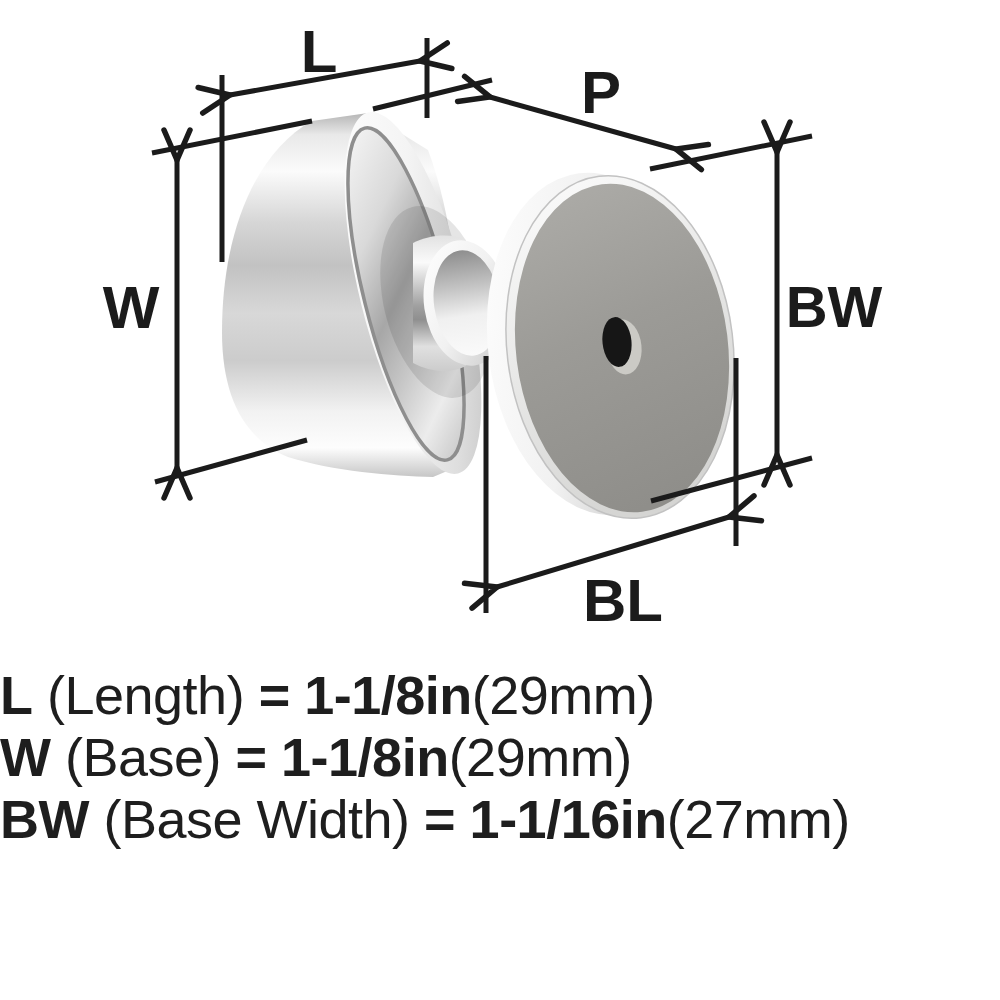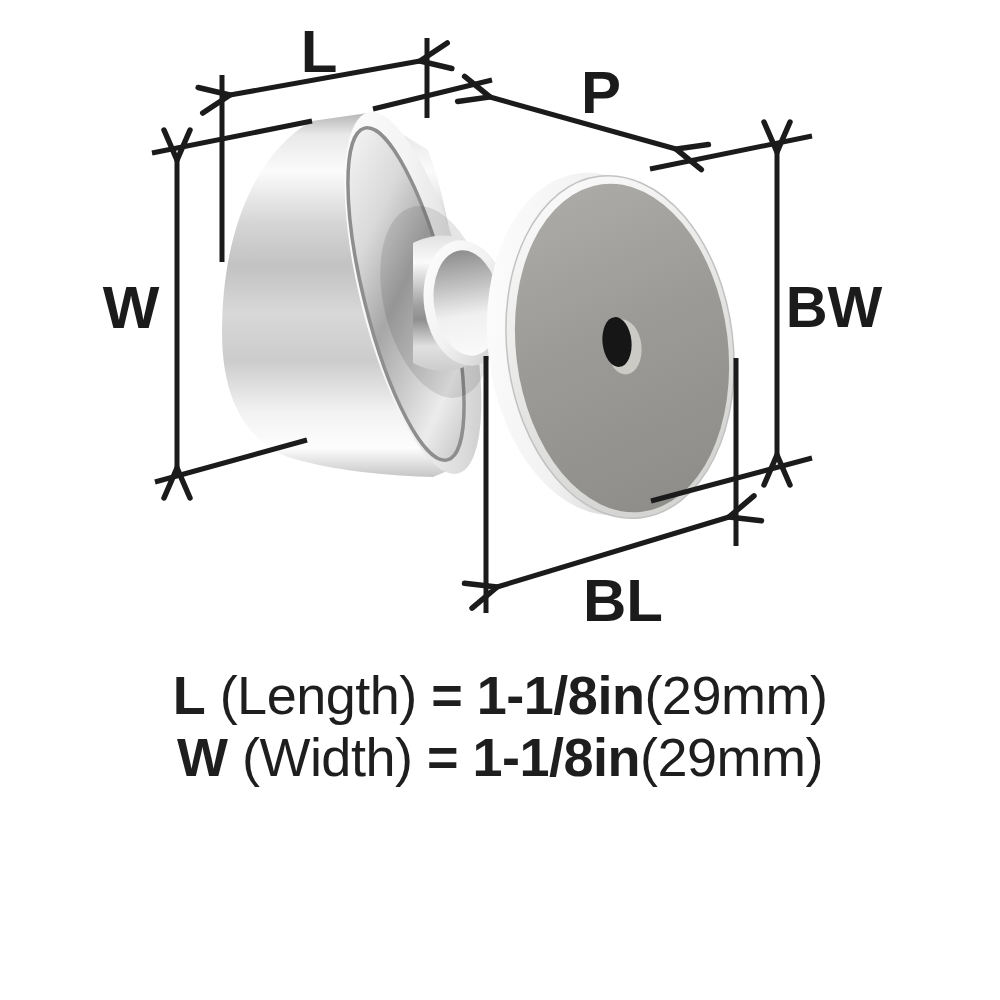--- a/index.html
+++ b/index.html
@@ -21,21 +21,21 @@
   .dim-label {
     font-family: "Liberation Sans", sans-serif;
     font-weight: bold;
     fill: #1b1b1b;
   }
   .specs {
     position: absolute;
     left: 0;
     right: 0;
     top: 664px;
-    text-align: center;
+    text-align: left;
     font-size: 54px;
     line-height: 62px;
     color: #1e1e1e;
     letter-spacing: -0.5px;
   }
   .spec-line { white-space: pre; }
   .spec-line span { white-space: pre; }
   .b { font-weight: 700; }
 </style>
 </head>
@@ -188,16 +188,17 @@
 
     <text class="dim-label" x="319" y="72" font-size="60" text-anchor="middle">L</text>
     <text class="dim-label" x="601" y="113" font-size="60" text-anchor="middle">P</text>
     <text class="dim-label" x="131" y="328" font-size="60" text-anchor="middle">W</text>
     <text class="dim-label" x="834" y="327" font-size="58" text-anchor="middle">BW</text>
     <text class="dim-label" x="623" y="621" font-size="60" text-anchor="middle">BL</text>
   </svg>
 
   <div class="specs">
     <div class="spec-line"><span class="b">L</span><span> (Length) </span><span class="b">= 1-1/8in</span><span>(29mm)</span></div>
-    <div class="spec-line"><span class="b">W</span><span> (Width) </span><span class="b">= 1-1/8in</span><span>(29mm)</span></div>
+    <div class="spec-line"><span class="b">W</span><span> (Base) </span><span class="b">= 1-1/8in</span><span>(29mm)</span></div>
+    <div class="spec-line"><span class="b">BW</span><span> (Base Width) </span><span class="b">= 1-1/16in</span><span>(27mm)</span></div>
   </div>
 
 </div>
 
 </body></html>

